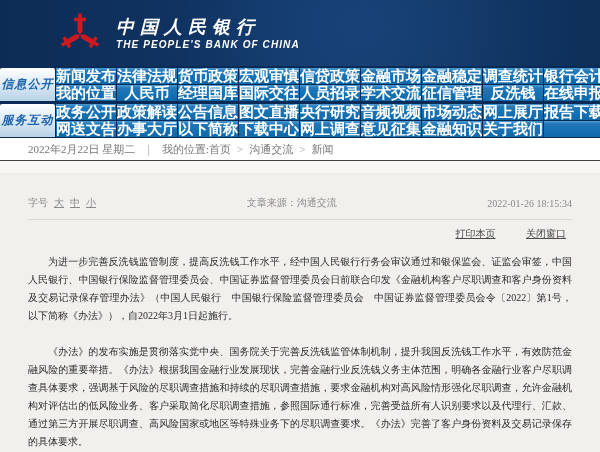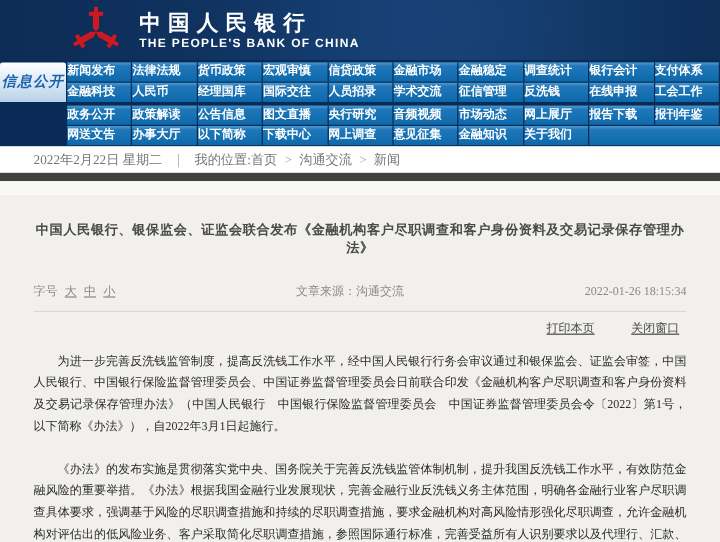--- a/index.html
+++ b/index.html
@@ -3,25 +3,25 @@
 <meta charset="utf-8">
 <style>
   html,body{margin:0;padding:0;}
   body{
     width:600px;height:452px;overflow:hidden;
     font-family:"Liberation Sans","DejaVu Sans",sans-serif;
     background:#f1f0ec;
   }
   
   .masthead{
-    height:50px;
+    height:66px;
     background:
       radial-gradient(circle at 62% 40%, rgba(40,90,150,.35), rgba(0,0,0,0) 55%),
       linear-gradient(90deg,#0d2c55 0%,#11386a 55%,#0d2f58 100%);
-    display:flex;align-items:center;
+    display:flex;align-items:center;font-style:italic;
   }
   .logo-wrap{margin-left:58px;width:44px;height:44px;flex:0 0 auto;}
   .bank-names{margin-left:14px;color:#fff;}
   .bank-cn{
     font-family:"Liberation Serif","DejaVu Serif",serif;
     font-size:18px;font-weight:bold;letter-spacing:6px;line-height:22px;white-space:nowrap;
   }
   .bank-en{font-size:10px;font-weight:bold;letter-spacing:1.1px;line-height:13px;white-space:nowrap;}
   
   .mainnav{background:#0a2b55;padding:2px 0 1px 0;display:flex;}
@@ -35,26 +35,26 @@
   .nav-section:last-child{margin-bottom:0;}
   .nav-main{flex:1 1 auto;display:flex;flex-direction:column;}
   .nav-row{
     display:flex;height:16px;margin-bottom:1px;
     background:linear-gradient(180deg,#4c9bd2 0%,#2076b8 20%,#1470b2 65%,#0f67a8 100%);
   }
   .nav-row.gap-below{margin-bottom:3px;}
   .nav-row:last-child{margin-bottom:0;}
   .nav-cell{
     flex:0 0 10%;box-sizing:border-box;
-    color:#ffffff;font-size:10px;font-weight:bold;line-height:16px;
+    color:#ffffff;font-size:15px;font-weight:bold;text-align:center;line-height:16px;
     border-right:1px solid #0a2b55;text-decoration:none;white-space:nowrap;overflow:hidden;cursor:pointer;
   }
   
   .breadcrumb-bar{
-    height:22px;background:#ffffff;border-bottom:7px solid #404040;
+    height:22px;background:#ffffff;border-bottom:1px solid #404040;
     display:flex;align-items:center;padding-left:28px;
     font-size:11px;color:#777;
     font-family:"Liberation Serif","DejaVu Serif",serif;
     text-align:right;
   }
   .breadcrumb-bar a{color:#777;text-decoration:none;cursor:pointer;font-family:Liberation Serif, serif;}
   .crumb-sep{margin:0 6px;color:#999;}
   .bc-pipe{margin:0 8px;color:#aaa;}
   .substrip{height:12px;background:#f9f8f5;border-bottom:1px solid #ecebe7;}
   
@@ -97,36 +97,37 @@
   </div>
   <div class="bank-names">
     <div class="bank-cn">中国人民银行</div>
     <div class="bank-en">THE PEOPLE'S BANK OF CHINA</div>
   </div>
 </header>
 
 <nav class="mainnav">
   <div class="nav-side">
     <div class="nav-section">信息公开</div>
+    <div class="nav-section">服务互动</div>
   </div>
   <div class="nav-main" id="nav-cells">
       <div class="nav-row">
         <a class="nav-cell">新闻发布</a>
         <a class="nav-cell">法律法规</a>
         <a class="nav-cell">货币政策</a>
         <a class="nav-cell">宏观审慎</a>
         <a class="nav-cell">信贷政策</a>
         <a class="nav-cell">金融市场</a>
         <a class="nav-cell">金融稳定</a>
         <a class="nav-cell">调查统计</a>
         <a class="nav-cell">银行会计</a>
         <a class="nav-cell">支付体系</a>
       </div>
       <div class="nav-row gap-below">
-        <a class="nav-cell">金融科技</a>
+        <a class="nav-cell">我的位置</a>
         <a class="nav-cell">人民币</a>
         <a class="nav-cell">经理国库</a>
         <a class="nav-cell">国际交往</a>
         <a class="nav-cell">人员招录</a>
         <a class="nav-cell">学术交流</a>
         <a class="nav-cell">征信管理</a>
         <a class="nav-cell">反洗钱</a>
         <a class="nav-cell">在线申报</a>
         <a class="nav-cell">工会工作</a>
       </div>
@@ -157,21 +158,20 @@
 
 <div class="breadcrumb-bar">
   <span>2022年2月22日 星期二</span>
   <span class="bc-pipe">｜</span>
   <span>我的位置:</span>
   <span id="crumbs"><a>首页</a><span class="crumb-sep">&gt;</span><a>沟通交流</a><span class="crumb-sep">&gt;</span><a>新闻</a></span>
 </div>
 <div class="substrip"></div>
 
 <main class="content">
-  <h1 class="title">中国人民银行、银保监会、证监会联合发布《金融机构客户尽职调查和客户身份资料及交易记录保存管理办法》</h1>
 
   <div class="meta-row">
     <span class="meta-left">
       <span>字号</span><span id="font-sizes"><a class="fs-link">大</a><a class="fs-link">中</a><a class="fs-link">小</a></span>
     </span>
     <span class="meta-center">
       <span>文章来源：</span><span>沟通交流</span>
     </span>
     <span class="meta-right">2022-01-26 18:15:34</span>
   </div>

